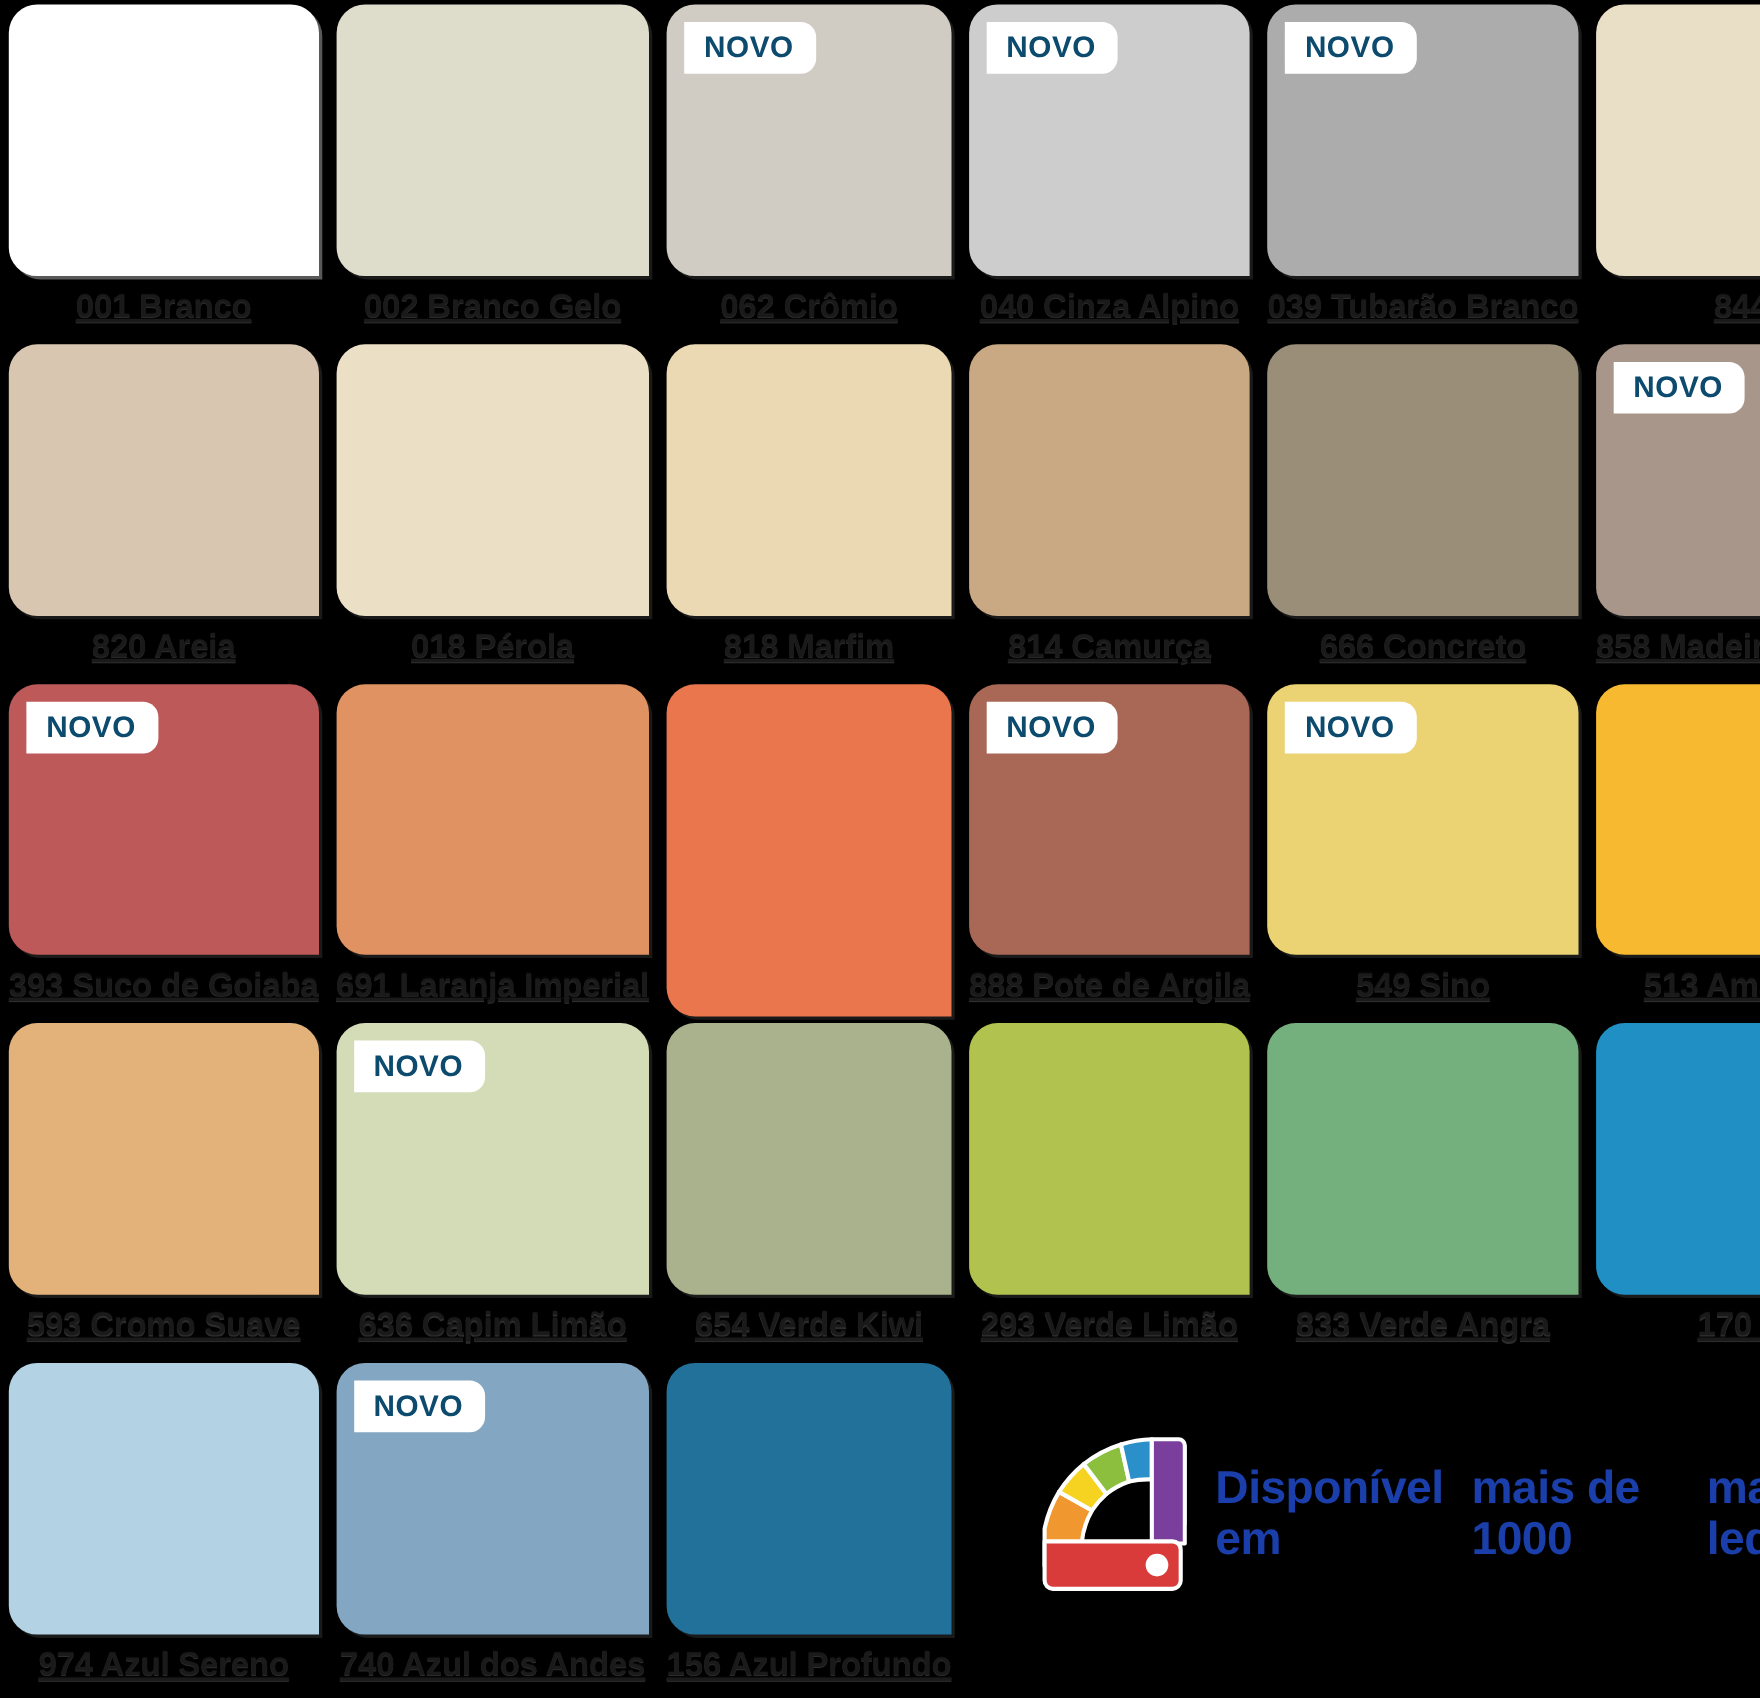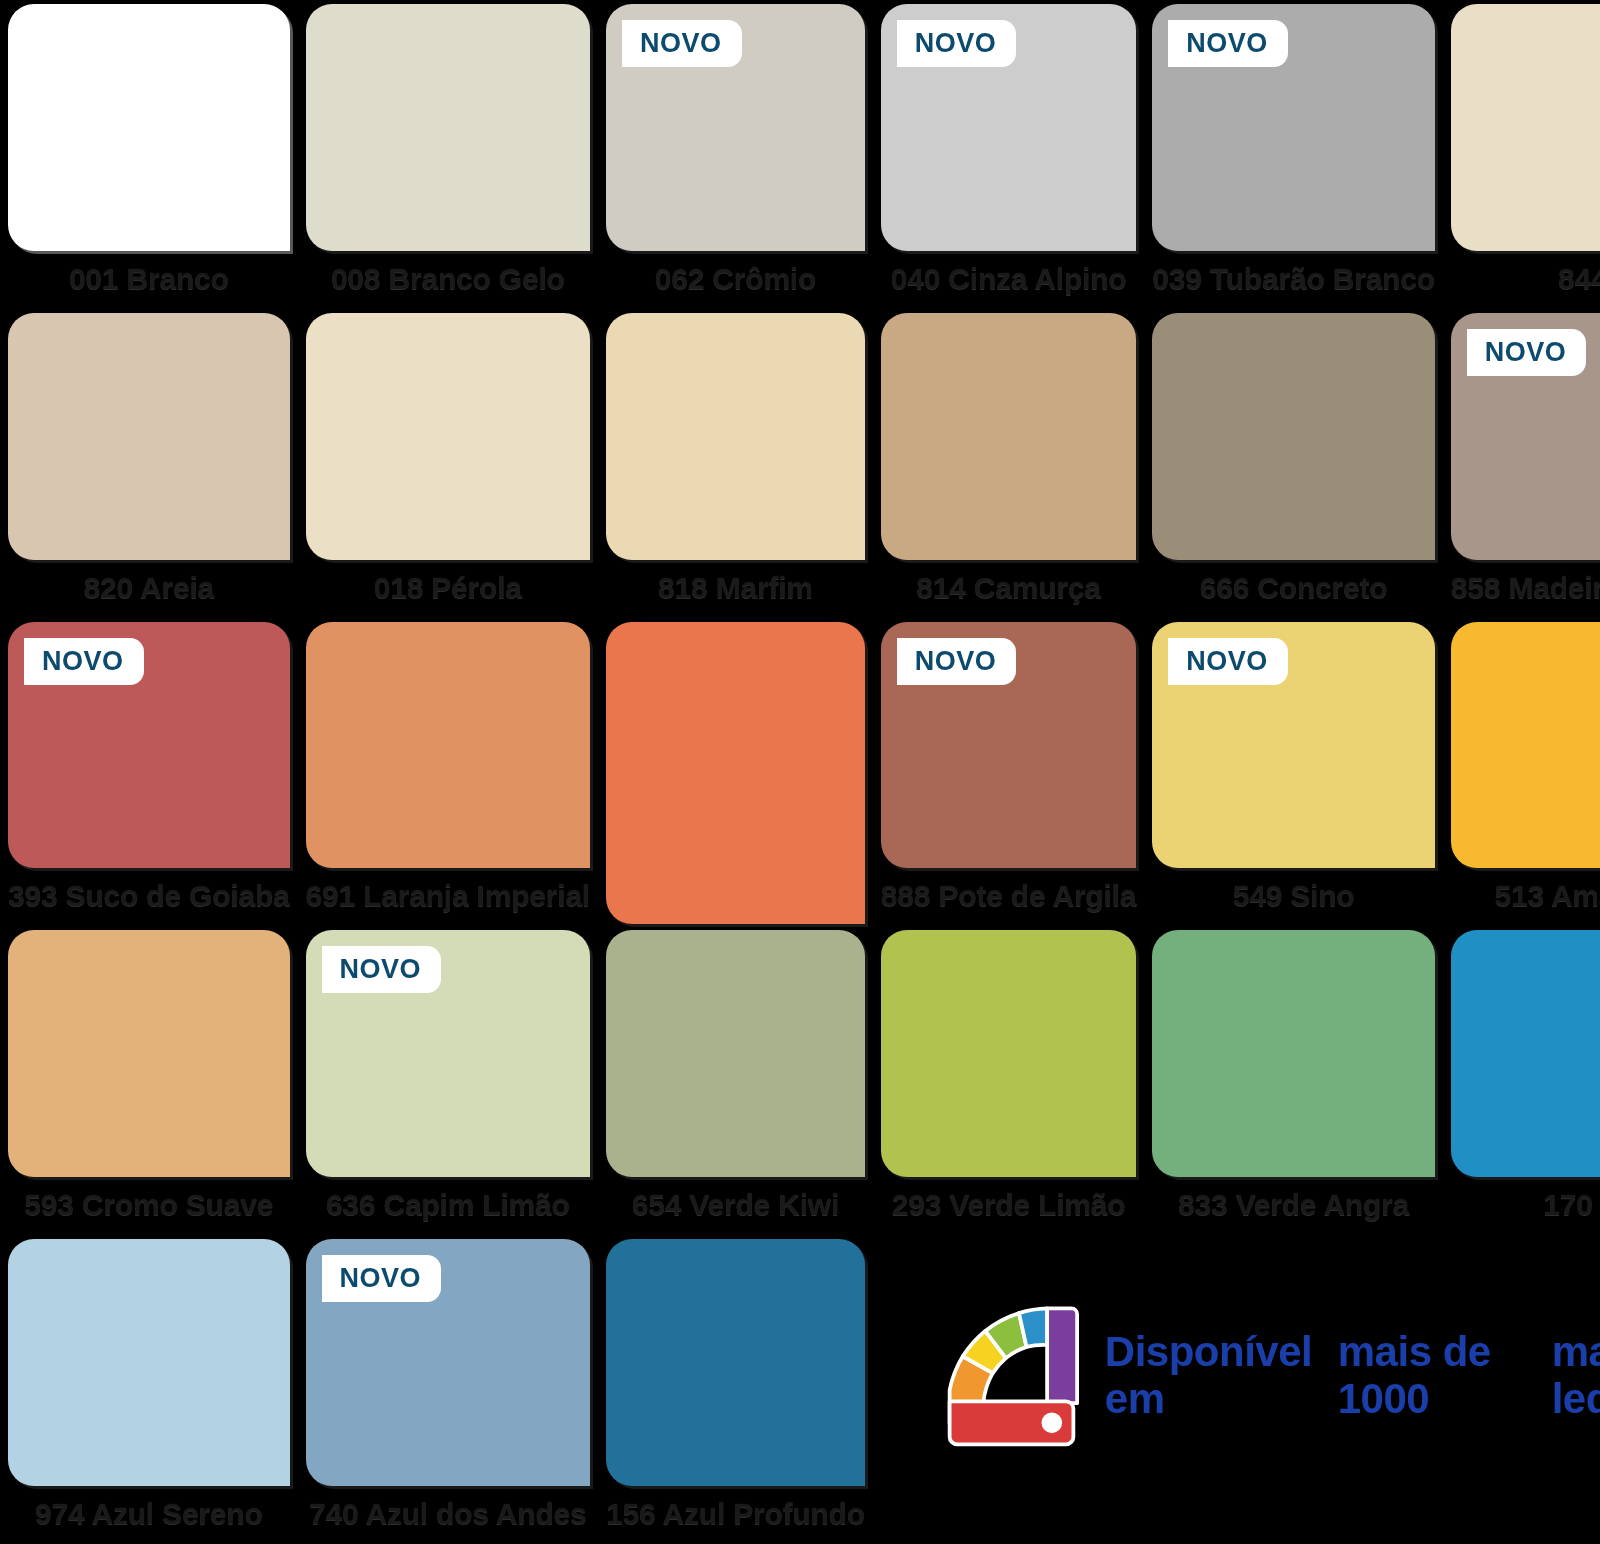--- a/index.html
+++ b/index.html
@@ -65,20 +65,21 @@
     display: flex;
     align-items: center;
     justify-content: center;
     font-size: 30px;
     font-weight: bold;
     color: #1a1a1a;
     text-shadow: 0px 1px 0px #2e2e2e, 0px -1px 0px #050505;
     white-space: nowrap;
     letter-spacing: -0.2px;
     font-family: "Liberation Sans", sans-serif;
+    text-decoration: underline;
   }
 
   
   .promo-cell {
     grid-column: 4 / span 3;
     grid-row: 5;
     display: flex;
     align-items: center;
     justify-content: flex-start;
     gap: 26px;
@@ -108,21 +109,21 @@
 </head>
 <body>
 
 <div id="palette-grid">
     <div class="swatch-cell">
       <div class="swatch-chip white-chip" style="background: rgb(255, 255, 255);"></div>
       <div class="swatch-label">001 Branco</div>
     </div>
     <div class="swatch-cell">
       <div class="swatch-chip" style="background: rgb(222, 220, 203);"></div>
-      <div class="swatch-label">008 Branco Gelo</div>
+      <div class="swatch-label">002 Branco Gelo</div>
     </div>
     <div class="swatch-cell">
       <div class="swatch-chip" style="background: rgb(208, 203, 195);">
         <div class="novo-badge">NOVO</div>
       </div>
       <div class="swatch-label">062 Crômio</div>
     </div>
     <div class="swatch-cell">
       <div class="swatch-chip" style="background: rgb(205, 205, 205);">
         <div class="novo-badge">NOVO</div>

